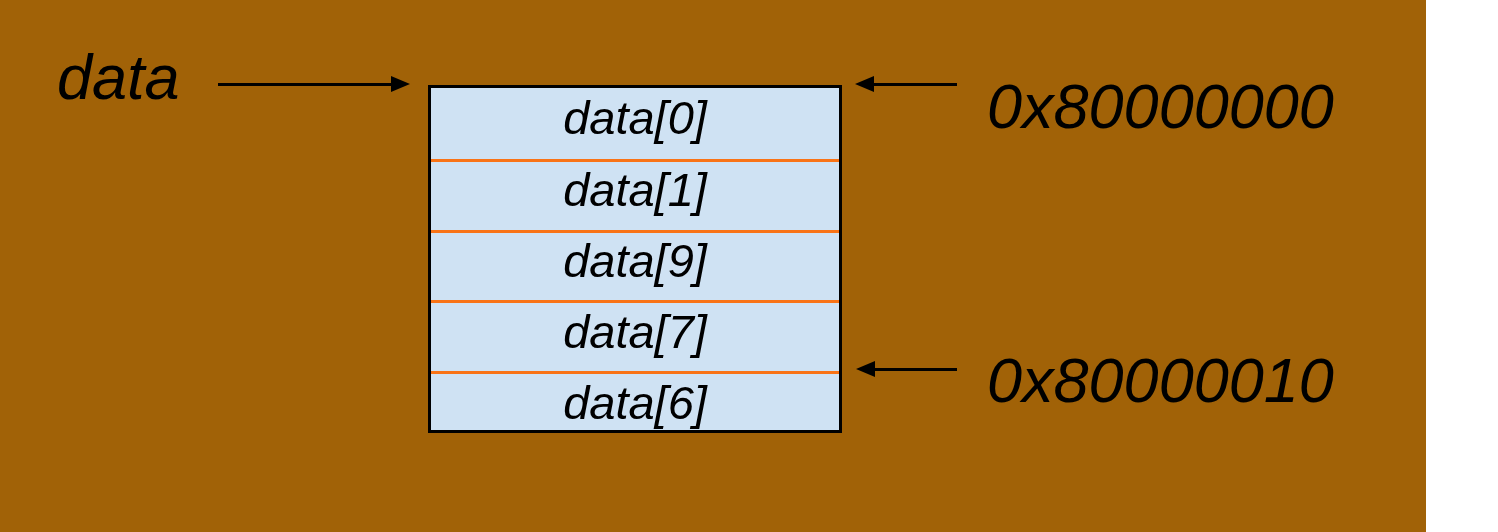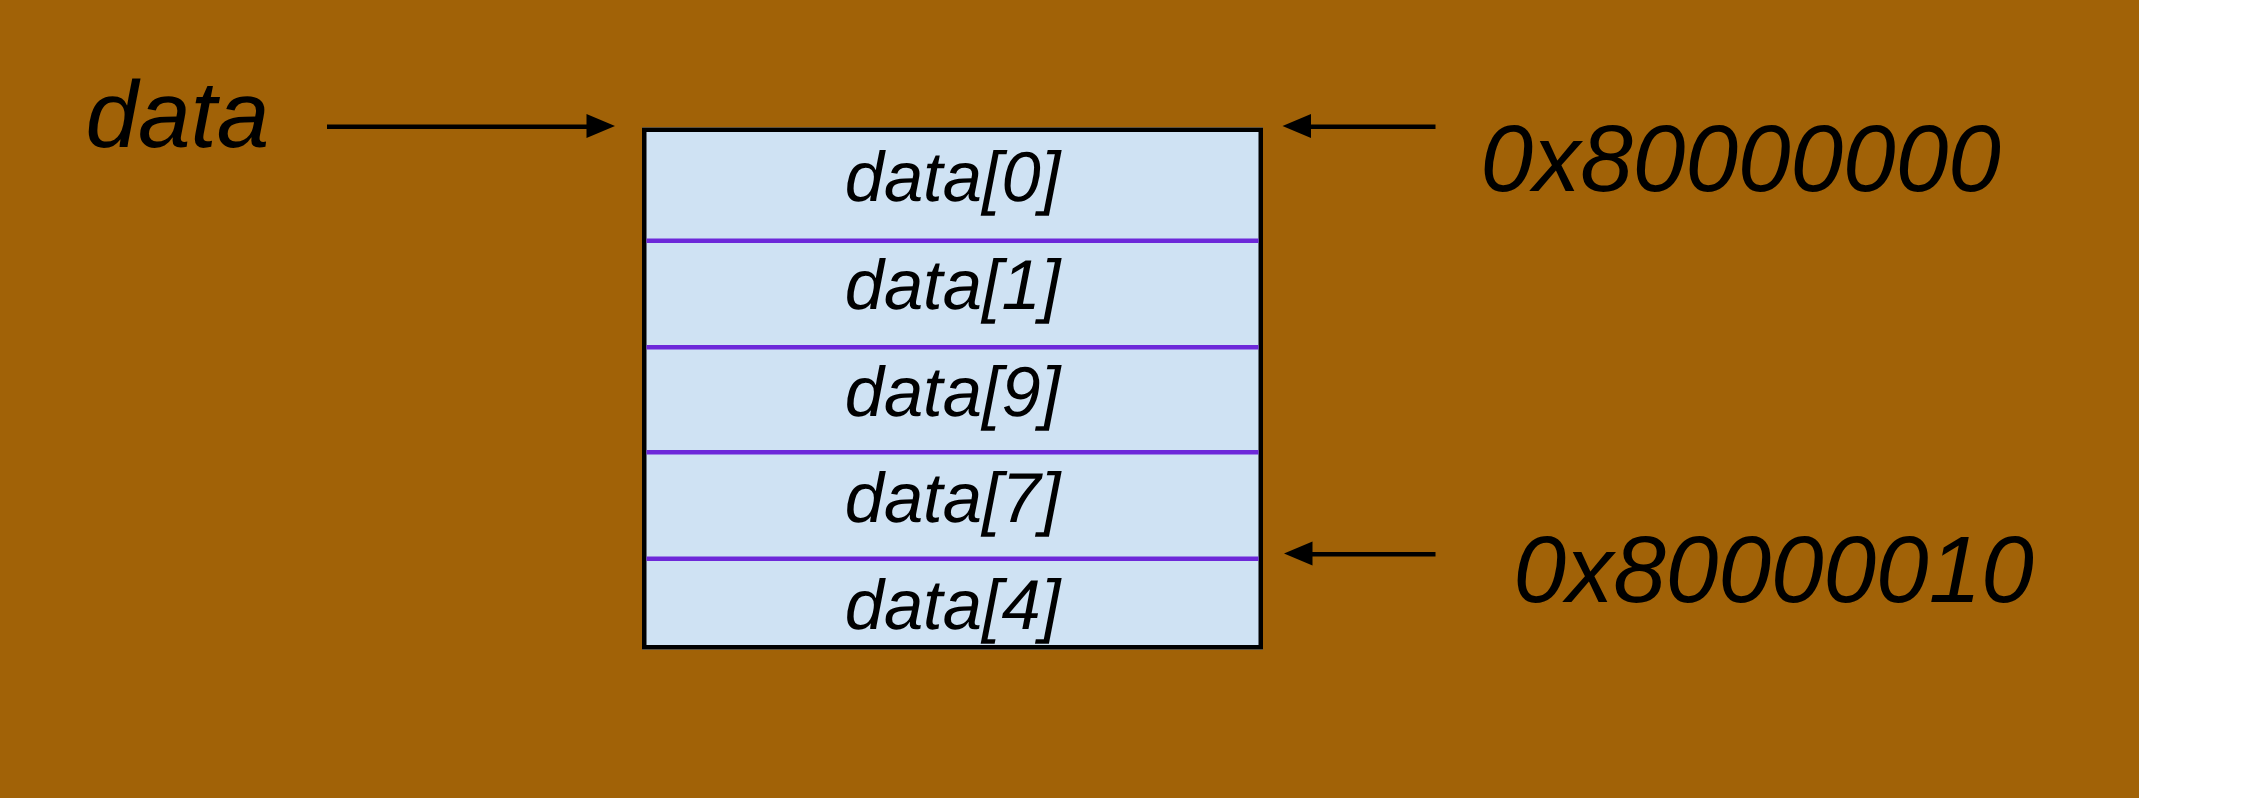--- a/index.html
+++ b/index.html
@@ -17,21 +17,21 @@
 
   .big-label {
     position: absolute;
     font-size: 63px;
     line-height: 1;
     color: #000000;
     white-space: nowrap;
   }
   .pointer-label { left: 57px; top: 46px; }
   .addr-top     { left: 987px; top: 75px; }
-  .addr-bottom  { left: 987px; top: 349px; margin-left: 22px; }
+  .addr-bottom  { left: 987px; top: 349px; }
 
   
   .memory-box {
     position: absolute;
     left: 428px;
     top: 85px;
     width: 414px;
     height: 348px;
     background: #cfe2f3;
     border: 3px solid #000000;
@@ -40,21 +40,21 @@
     gap: 12px;
   }
   .memory-cell {
     display: flex;
     align-items: center;
     justify-content: center;
     font-size: 47px;
     line-height: 1;
     color: #000000;
   }
-  .memory-cell + .memory-cell { border-top: 3px solid #6d28d9; }
+  .memory-cell + .memory-cell { border-top: 3px solid #f97316; }
 
   
   .arrow { position: absolute; height: 16px; }
   .arrow .shaft {
     position: absolute;
     top: 6.5px;
     height: 3px;
     background: #000000;
   }
   .arrow .head {
@@ -84,21 +84,21 @@
   <div class="arrow arrow-right pointer-arrow">
     <span class="shaft"></span>
     <span class="head"></span>
   </div>
 
   <div class="memory-box">
     <div class="memory-cell">data[0]</div>
     <div class="memory-cell">data[1]</div>
     <div class="memory-cell">data[9]</div>
     <div class="memory-cell">data[7]</div>
-    <div class="memory-cell">data[4]</div>
+    <div class="memory-cell">data[6]</div>
   </div>
 
   <div class="arrow arrow-left addr-top-arrow">
     <span class="head"></span>
     <span class="shaft"></span>
   </div>
   <div class="big-label addr-top">0x80000000</div>
 
   <div class="arrow arrow-left addr-bot-arrow">
     <span class="head"></span>

